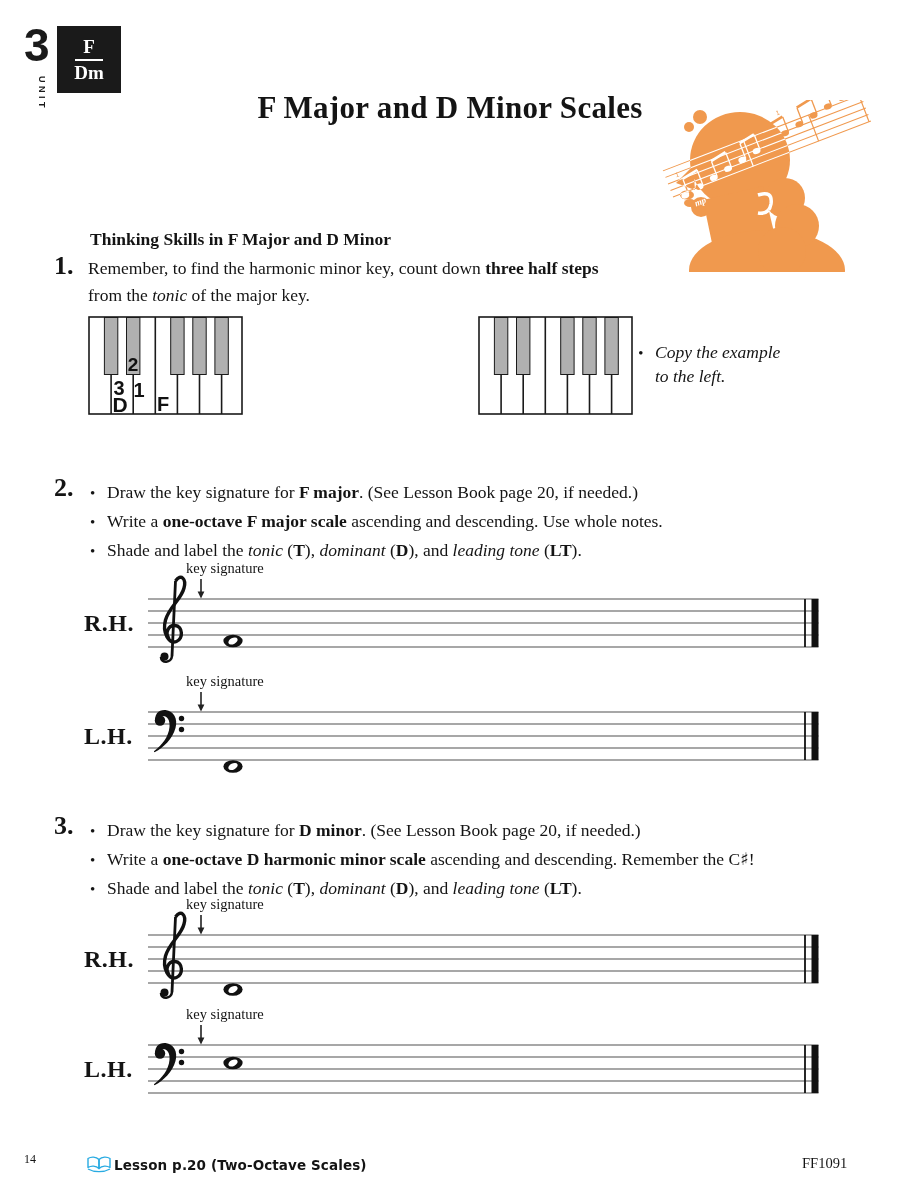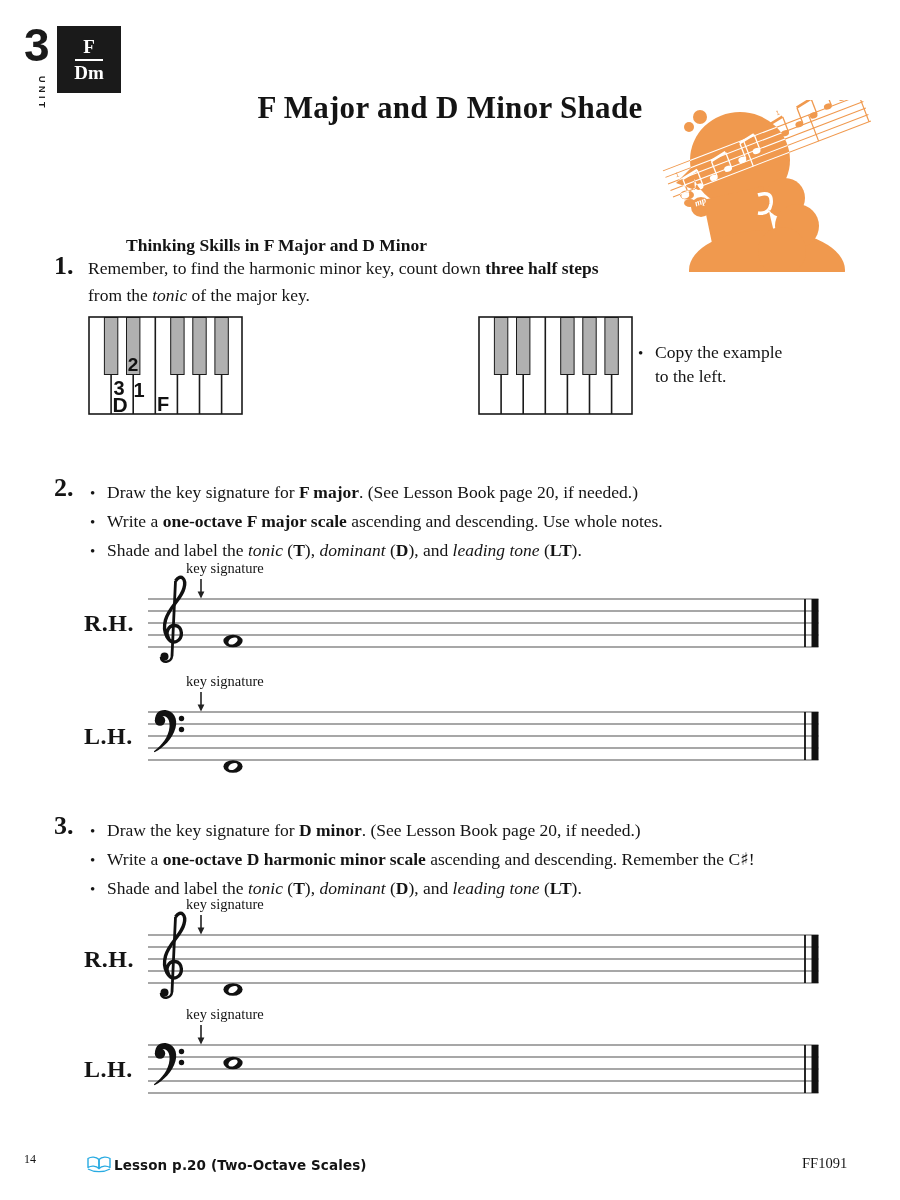--- a/index.html
+++ b/index.html
@@ -40,21 +40,21 @@
 <div id="page">
 
   <div id="unit-number" class="abs" style="left:24px;top:22px;">3</div>
   <div id="unit-label" class="abs" style="left:47px;top:76px;">UNIT</div>
   <div id="key-badge" class="abs" style="left:57px;top:26px;">
     <span class="t">F</span>
     <span class="rule"></span>
     <span class="t">Dm</span>
   </div>
 
-  <div id="page-title" class="abs" style="left:150px;top:90px;">F Major and D Minor Shade</div>
+  <div id="page-title" class="abs" style="left:150px;top:90px;">F Major and D Minor Scales</div>
 
   <svg class="abs" style="left:645px;top:100px;" width="250" height="172" viewBox="0 0 250 172">
     <defs>
       <clipPath id="headClip">
         <ellipse cx="95" cy="60" rx="50" ry="48"></ellipse>
         <polygon points="48,66 31,83 50,90"></polygon>
         <ellipse cx="42" cy="95" rx="7" ry="4.5"></ellipse>
         <ellipse cx="45" cy="103" rx="6" ry="4"></ellipse>
         <circle cx="56" cy="107" r="10"></circle>
         <polygon points="58,100 118,86 132,145 68,148"></polygon>
@@ -162,21 +162,21 @@
           <line x1="16" y1="-13.5" x2="32.5" y2="-16.7"></line>
           <line x1="48.5" y1="-19.9" x2="65" y2="-23.1"></line>
           <line x1="81.5" y1="-26.3" x2="98" y2="-29.5"></line>
         </g>
         <text x="18" y="17" stroke="none" font-size="9" font-style="italic" font-weight="bold" font-family="Liberation Serif,serif">mp</text>
       </g>
       <path d="M 113 95 q 15 -5 13 9 q -2 11 -13 9" fill="none" stroke="#ffffff" stroke-width="3.5"></path>
     </g>
   </svg>
 
-  <div id="section-heading" class="abs" style="left:90px;top:235px;margin-left:36px;">Thinking Skills in F Major and D Minor</div>
+  <div id="section-heading" class="abs" style="left:90px;top:229px;">Thinking Skills in F Major and D Minor</div>
 
   <div class="abs item-num" style="left:54px;top:251px;">1.</div>
   <div class="abs body-text" style="left:88px;top:255px;">
     <div class="line">
       <span>Remember, to find the harmonic minor key, count down </span><span class="b">three half steps</span>
     </div>
     <div class="line">
       <span>from the </span><span class="i">tonic</span><span> of the major key.</span>
     </div>
   </div>
@@ -220,21 +220,21 @@
     </g>
     <g fill="#B0B0B0" stroke="#1a1a1a" stroke-width="1">
       <rect x="16.4" y="1.5" width="13.4" height="57"></rect>
       <rect x="38.5" y="1.5" width="13.4" height="57"></rect>
       <rect x="82.7" y="1.5" width="13.4" height="57"></rect>
       <rect x="104.8" y="1.5" width="13.4" height="57"></rect>
       <rect x="126.9" y="1.5" width="13.4" height="57"></rect>
     </g>
   </svg>
 
-  <div class="abs copy-note" style="left:638px;top:341px;">
+  <div class="abs copy-note" style="left:638px;top:341px;font-style:italic;">
     <div class="line"><span class="dot">•</span><span>Copy the example</span></div>
     <div class="line l2">to the left.</div>
   </div>
 
   <div class="abs item-num" style="left:54px;top:473px;">2.</div>
   <div class="abs bullets" style="left:90px;top:478px;">
     <div class="line"><span class="dot">•</span><span>Draw the key signature for </span><span class="b">F major</span><span>. (See Lesson Book page 20, if needed.)</span></div>
     <div class="line"><span class="dot">•</span><span>Write a </span><span class="b">one-octave F major scale</span><span> ascending and descending. Use whole notes.</span></div>
     <div class="line"><span class="dot">•</span><span>Shade and label the </span><span class="i">tonic</span><span> (</span><span class="b">T</span><span>), </span><span class="i">dominant</span><span> (</span><span class="b">D</span><span>), and </span><span class="i">leading tone</span><span> (</span><span class="b">LT</span><span>).</span></div>
   </div>

